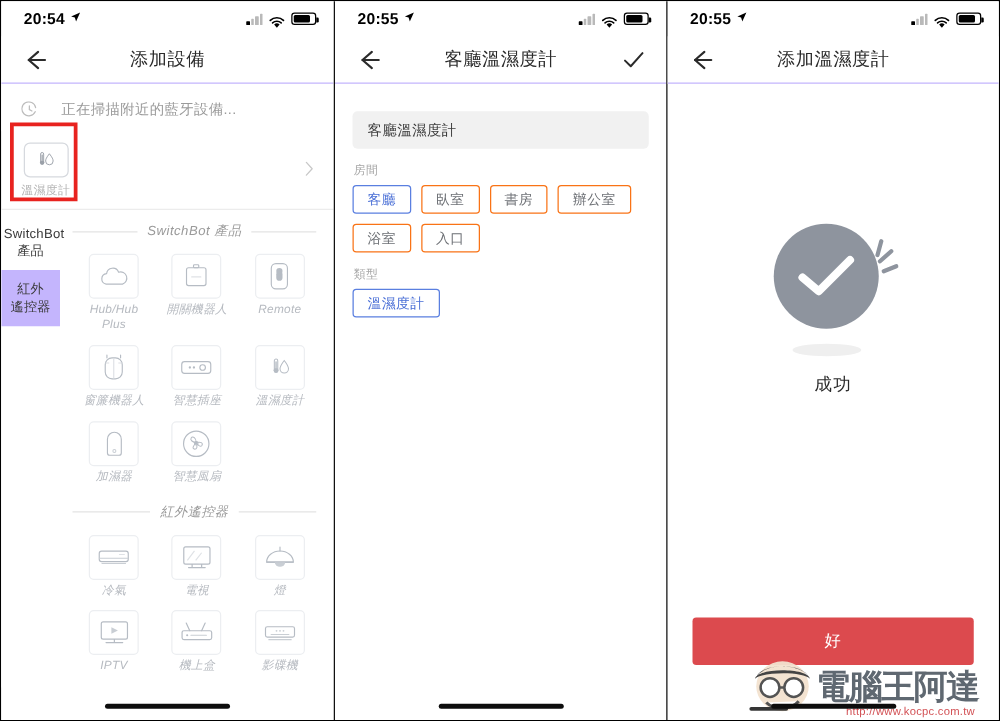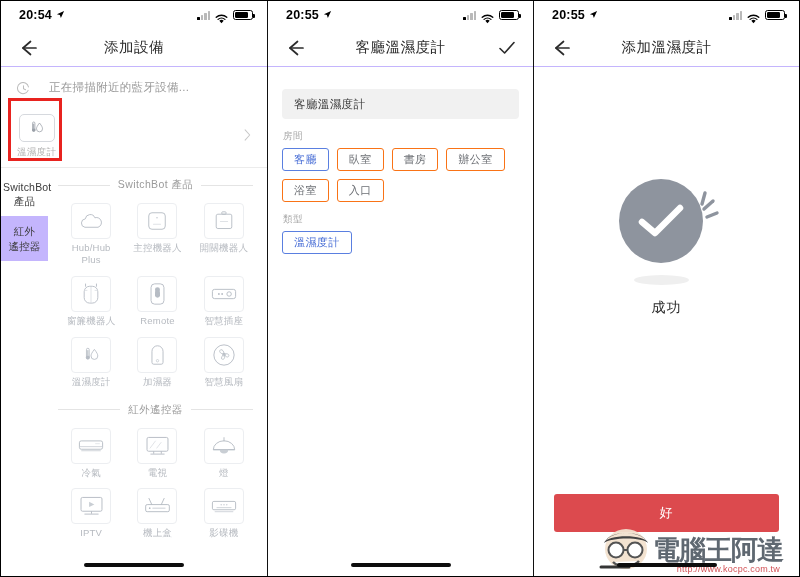--- a/index.html
+++ b/index.html
@@ -102,21 +102,21 @@
   .cat-rail{
     width:47px;flex:none;background:#fff;
     padding-top:4px;box-sizing:border-box;
   }
   .cat{
     padding:8px 2px;text-align:center;font-size:10.5px;line-height:1.35;
     color:#3a3a3a;cursor:pointer;letter-spacing:.2px;
   }
   .cat.active{background:#c4b5fd;}
   .cat-scroll{
-    flex:1;overflow:hidden;padding:0 4px;box-sizing:border-box;
+    flex:1;overflow:hidden;padding:0 4px;box-sizing:border-box;font-style:italic;
   }
   .sec-head{
     display:flex;align-items:center;gap:8px;
     padding:10px 10px 6px 6px;
   }
   .sec-head .ln{flex:1;height:1px;background:#e4e4e4;}
   .sec-head span{font-size:10.5px;color:#9a9a9a;letter-spacing:.4px;white-space:nowrap;}
   .grid{
     display:grid;grid-template-columns:repeat(3,1fr);
     row-gap:2px;padding:2px 6px 0 6px;
@@ -288,63 +288,53 @@
 
           <div class="gitem">
             <div class="gbox">
               <svg width="24" height="16" viewBox="0 0 26 17">
                   <path d="M6.4 15.3 A4.6 4.6 0 0 1 6.8 6.2 A5.4 5.4 0 0 1 17.2 5 A4.3 4.3 0 0 1 20.6 15.3 Z" stroke="#b6bcc4" stroke-width="1" fill="none" stroke-linejoin="round"></path>
                 </svg>
             </div>
             <div class="glabel">Hub/Hub Plus</div>
           </div>
 
-          <div class="gitem">
-            <div class="gbox">
-              <svg width="22" height="22" viewBox="0 0 24 24">
-                  <rect x="3" y="3" width="18" height="18" rx="3.5" stroke="#b6bcc4" stroke-width="1" fill="none"></rect>
-                  <circle cx="12" cy="8.5" r=".9" fill="#c6cbd2"></circle>
-                  <rect x="7.5" y="15" width="9" height="1" rx=".5" fill="#dfe2e6"></rect>
-                </svg>
-            </div>
-            <div class="glabel">主控機器人</div>
-          </div>
 
           <div class="gitem">
             <div class="gbox">
               <svg width="22" height="22" viewBox="0 0 24 24">
                   <rect x="9.6" y="2" width="4.6" height="2.6" rx=".8" stroke="#b6bcc4" stroke-width="1" fill="none"></rect>
                   <rect x="3.5" y="4.6" width="17" height="15.6" rx="1.8" stroke="#b6bcc4" stroke-width="1" fill="none"></rect>
                   <rect x="7.5" y="12" width="9" height="1.1" rx=".55" fill="#dfe2e6"></rect>
                 </svg>
             </div>
             <div class="glabel">開關機器人</div>
+          </div>
+
+          <div class="gitem">
+            <div class="gbox">
+              <svg width="17" height="24" viewBox="0 0 18 26">
+                  <rect x="2" y="2" width="14" height="22" rx="4" stroke="#b6bcc4" stroke-width="1" fill="none"></rect>
+                  <circle cx="9" cy="8.5" r="2.7" fill="#b6bcc4"></circle>
+                  <rect x="6.3" y="8.5" width="5.4" height="8.5" rx="2.7" fill="#b6bcc4"></rect>
+                </svg>
+            </div>
+            <div class="glabel">Remote</div>
           </div>
 
           <div class="gitem">
             <div class="gbox">
               <svg width="20" height="24" viewBox="0 0 22 26">
                   <path d="M5 4.5 L5 2 M17 4.5 L17 2" stroke="#b6bcc4" stroke-width="1" stroke-linecap="round"></path>
                   <rect x="3.5" y="4.5" width="15" height="18.5" rx="6" stroke="#b6bcc4" stroke-width="1" fill="none"></rect>
                   <path d="M11 5 L11 22.6" stroke="#dde0e4" stroke-width="1"></path>
                   <path d="M3.6 9 L7 9 M15 9 L18.4 9" stroke="#dde0e4" stroke-width="1"></path>
                 </svg>
             </div>
             <div class="glabel">窗簾機器人</div>
-          </div>
-
-          <div class="gitem">
-            <div class="gbox">
-              <svg width="17" height="24" viewBox="0 0 18 26">
-                  <rect x="2" y="2" width="14" height="22" rx="4" stroke="#b6bcc4" stroke-width="1" fill="none"></rect>
-                  <circle cx="9" cy="8.5" r="2.7" fill="#b6bcc4"></circle>
-                  <rect x="6.3" y="8.5" width="5.4" height="8.5" rx="2.7" fill="#b6bcc4"></rect>
-                </svg>
-            </div>
-            <div class="glabel">Remote</div>
           </div>
 
           <div class="gitem">
             <div class="gbox">
               <svg width="26" height="14" viewBox="0 0 28 15">
                   <rect x="1.5" y="2.5" width="25" height="10" rx="2.4" stroke="#b6bcc4" stroke-width="1" fill="none"></rect>
                   <circle cx="8.5" cy="7.5" r="1" fill="#b6bcc4"></circle>
                   <circle cx="12" cy="7.5" r="1" fill="#b6bcc4"></circle>
                   <circle cx="19.5" cy="7.5" r="2.4" stroke="#b6bcc4" stroke-width="1" fill="none"></circle>
                 </svg>

